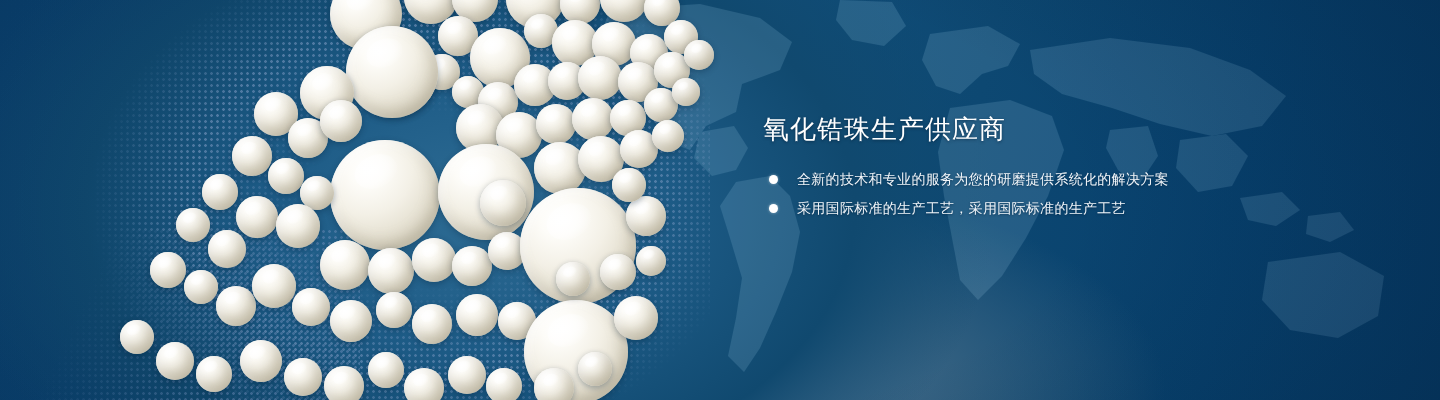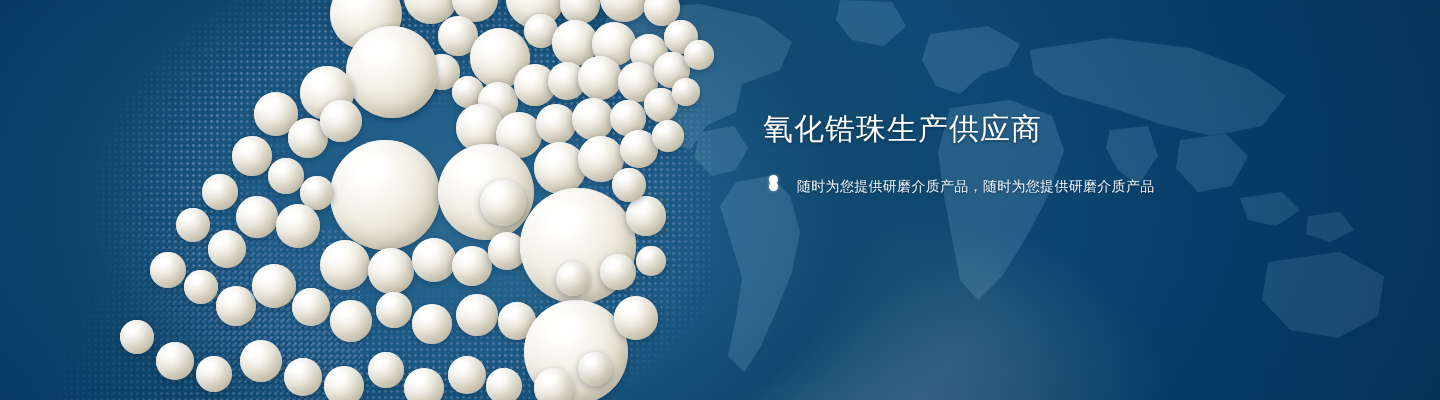--- a/index.html
+++ b/index.html
@@ -97,21 +97,21 @@
 
   
   .content {
     position:absolute;
     left:763px; top:0;
     width:520px; height:400px;
   }
   .headline {
     position:absolute;
     left:0; top:110px;
-    font-size:30px;
+    font-size:26px;
     line-height:38px;
     letter-spacing:1px;
     color:#ffffff;
     font-weight:400;
     white-space:nowrap;
     text-shadow:0 1px 3px rgba(2,26,50,.55);
   }
   .bullets {
     position:absolute;
     left:6px; top:168px;
@@ -290,23 +290,24 @@
 
   <div class="content">
 
     <h1 class="headline">氧化锆珠生产供应商</h1>
 
     <ul class="bullets">
 
 
       <li class="bullet">
         <span class="dot"></span>
+        <span>全新的技术和专业的服务为您的研磨提供系统化的解决方案</span>
       </li>
 
       <li class="bullet">
         <span class="dot"></span>
-        <span>随时为您提供研磨介质产品，随时为您提供研磨介质产品</span>
+        <span>采用国际标准的生产工艺，采用国际标准的生产工艺</span>
       </li>
 
     </ul>
   </div>
 
 </div>
 
 </body></html>

